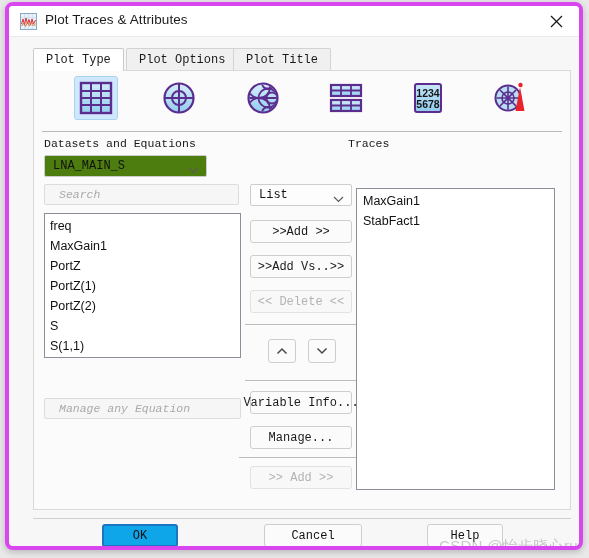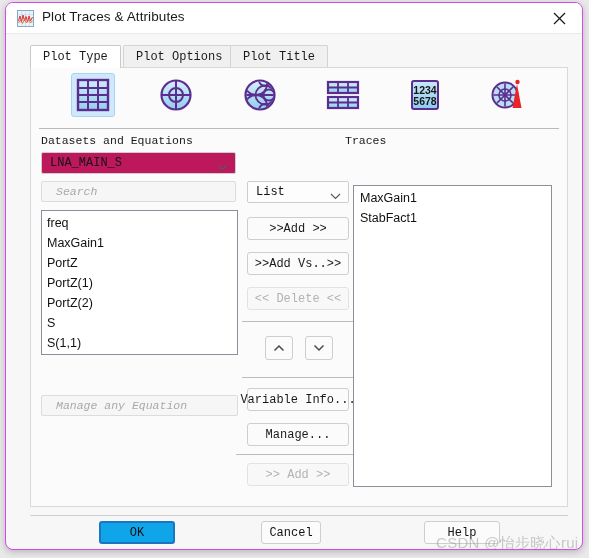--- a/index.html
+++ b/index.html
@@ -19,21 +19,21 @@
   }
 
   
   #window {
     position: absolute;
     left: 5px;
     top: 2px;
     width: 578px;
     height: 548px;
     background: #f7f7f7;
-    border: 1px solid #d946ef;
+    border: 4px solid #d946ef;
     border-radius: 8px;
     box-shadow: 0 2px 7px rgba(0,0,0,0.22);
     box-sizing: border-box;
     overflow: hidden;
     padding-left: 32px;
   }
 
   
   #titlebar {
     position: absolute;
@@ -176,22 +176,22 @@
     white-space: nowrap;
   }
   .btn.disabled {
     color: #b3b3b3;
     background: #f8f8f8;
     border-color: #e2e2e2;
   }
 
   
   #ds-combo {
-    left: 10px; top: 84px; width: 195px; height: 22px;
-    background: #be185d;
+    left: 10px; top: 84px; width: 163px; height: 22px;
+    background: #4d7c0f;
   }
   #ds-combo-value {
     position: absolute;
     left: 8px; top: 3px;
     font-size: 12px;
     color: #121212;
   }
   #ds-combo-arrow {
     position: absolute;
     right: 7px; top: 7px;
@@ -317,21 +317,21 @@
     font-size: 12px;
     color: #111111;
     display: flex; align-items: center; justify-content: center;
     cursor: default;
   }
   #btn-ok {
     left: 93px; width: 76px;
     border: 2px solid #1d74c2;
     background: #0ea5e9;
   }
-  #btn-cancel { left: 255px; width: 60px; }
+  #btn-cancel { left: 255px; width: 98px; }
   #btn-help   { left: 418px; width: 76px; }
 
   
   #watermark {
     position: absolute;
     left: 430px; top: 531px;
     font-size: 15px;
     color: rgba(140,140,140,0.45);
     white-space: nowrap;
     letter-spacing: 0.3px;

